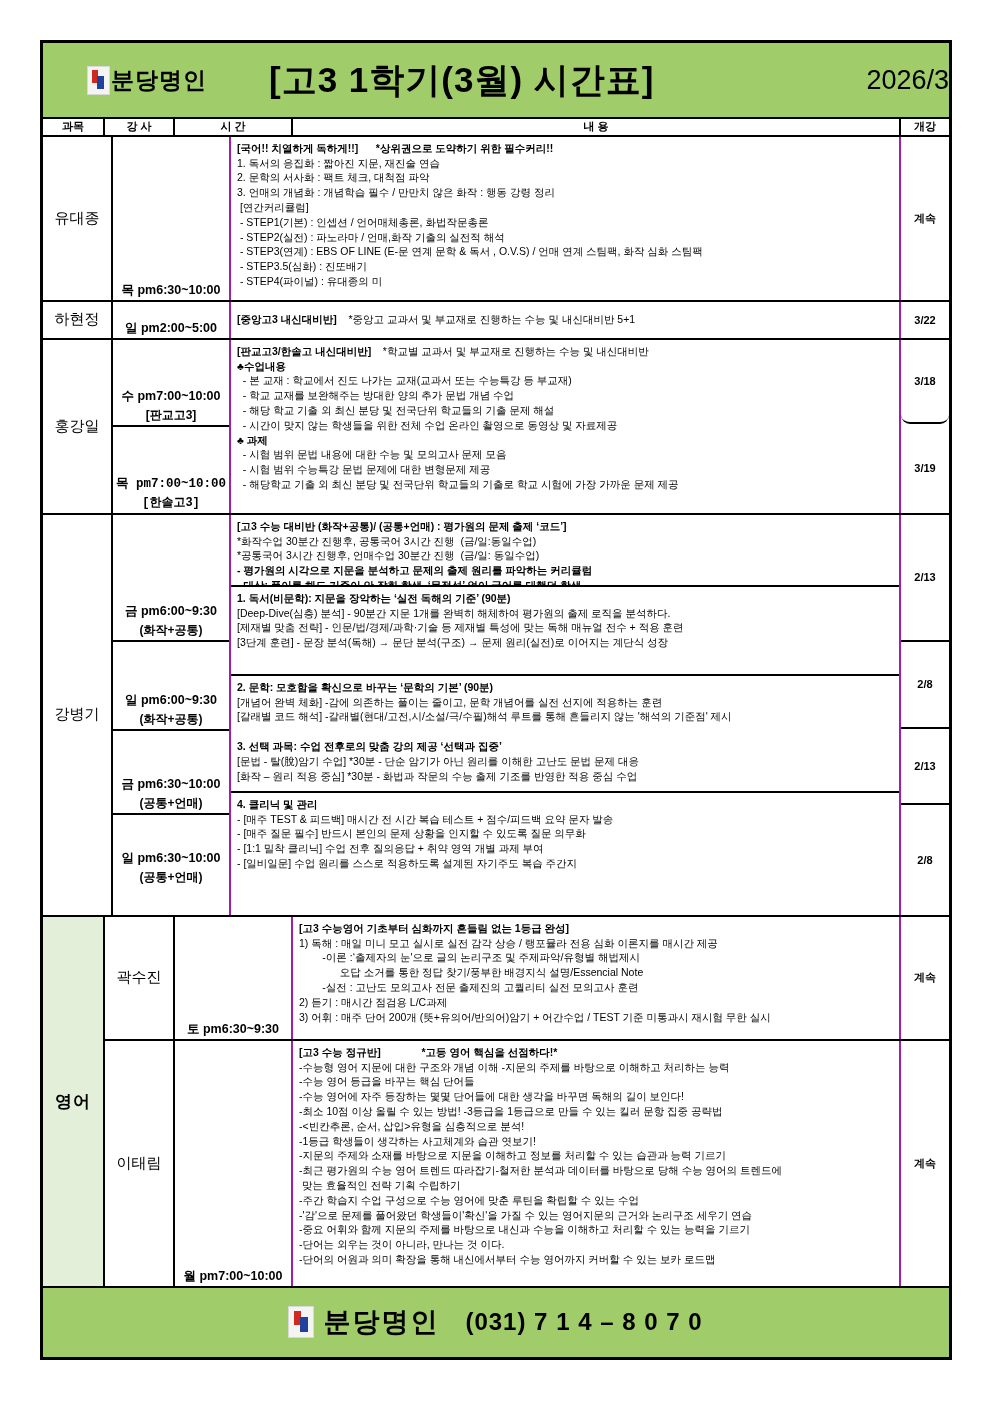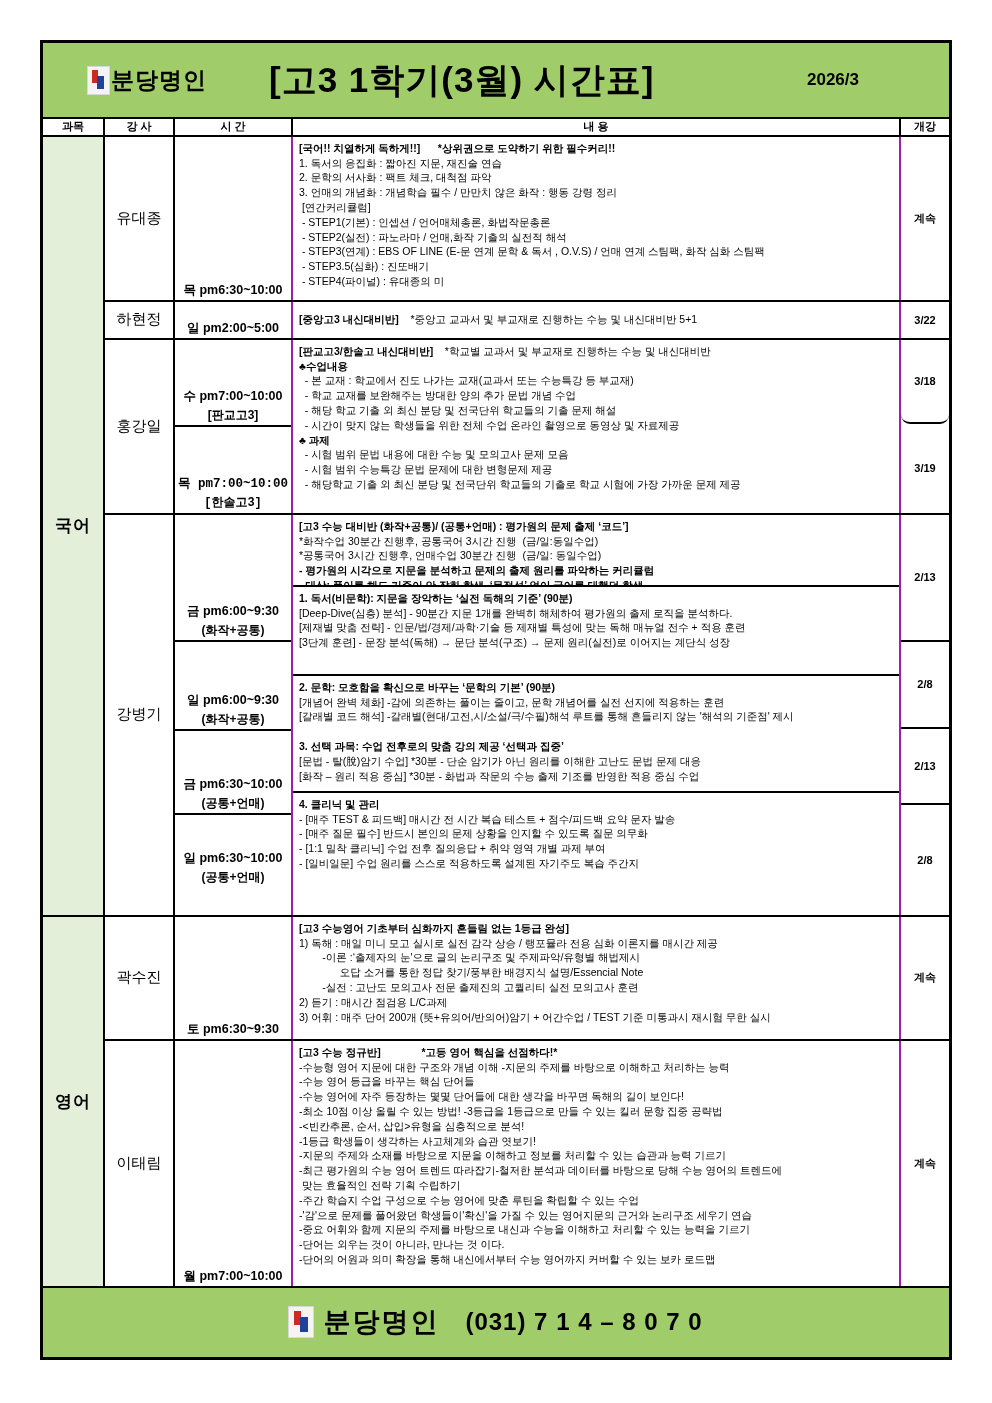--- a/index.html
+++ b/index.html
@@ -9,21 +9,21 @@
 
   
   .band { background:#a1cc6a; }
   .top-header { height:77px; display:flex; align-items:center; border-bottom:2px solid #000; }
   .brand-wrap { display:flex; align-items:center; margin-left:45px; }
   .logo { width:21px; height:27px; background:#f4f4f2; position:relative; box-shadow:0 0 0 1px #d8d8d8; }
   .logo .bar-red { position:absolute; left:4px; top:3px; width:6px; height:13px; background:#cf2a22; }
   .logo .bar-blue { position:absolute; left:9px; top:9px; width:7px; height:13px; background:#20429c; }
   .brand-name { font-size:23px; font-weight:bold; letter-spacing:1px; margin-left:2px; }
   .main-title { font-size:35px; font-weight:bold; margin-left:62px; letter-spacing:1px; }
-  .date { font-size:17px; font-weight:bold; margin-left:auto; margin-right:90px; }
+  .date { font-size:27px; font-weight:normal; margin-left:auto; }
 
   
   .cols-header { height:18px; display:grid; grid-template-columns:62px 70px 118px 1fr 48px; border-bottom:2px solid #000; }
   .cols-header .hc { border-right:2px solid #000; font-size:11px; font-weight:bold; display:flex; align-items:center; justify-content:center; }
   .cols-header .hc:last-child { border-right:none; }
 
   .body { flex:1; display:flex; flex-direction:column; }
   .section { display:flex; border-bottom:2px solid #000; }
   .section:last-child { border-bottom:none; }
   .subject-cell { width:62px; background:#e4efd9; border-right:2px solid #000; display:flex; align-items:center; justify-content:center; font-size:17px; font-weight:bold; letter-spacing:1px; }
@@ -70,21 +70,20 @@
   <div class="cols-header">
     <div class="hc">과목</div>
     <div class="hc">강 사</div>
     <div class="hc">시 간</div>
     <div class="hc">내 용</div>
     <div class="hc">개강</div>
   </div>
 
   <div class="body">
       <div class="section">
-        <div class="subject-cell">국어</div>
         <div class="rows">
           <div class="irow" style="height: 165px;">
             <div class="teacher-cell">유대종</div>
             <div class="stack">
               <div class="sub-cell time-cell" style="height: 100%; flex: 1 1 0%;">
                 <div>목  pm6:30~10:00</div>
               </div>
             </div>
             <div class="stack">
               <div class="sub-cell content-cell" style="height: 100%; flex: 1 1 0%;">

